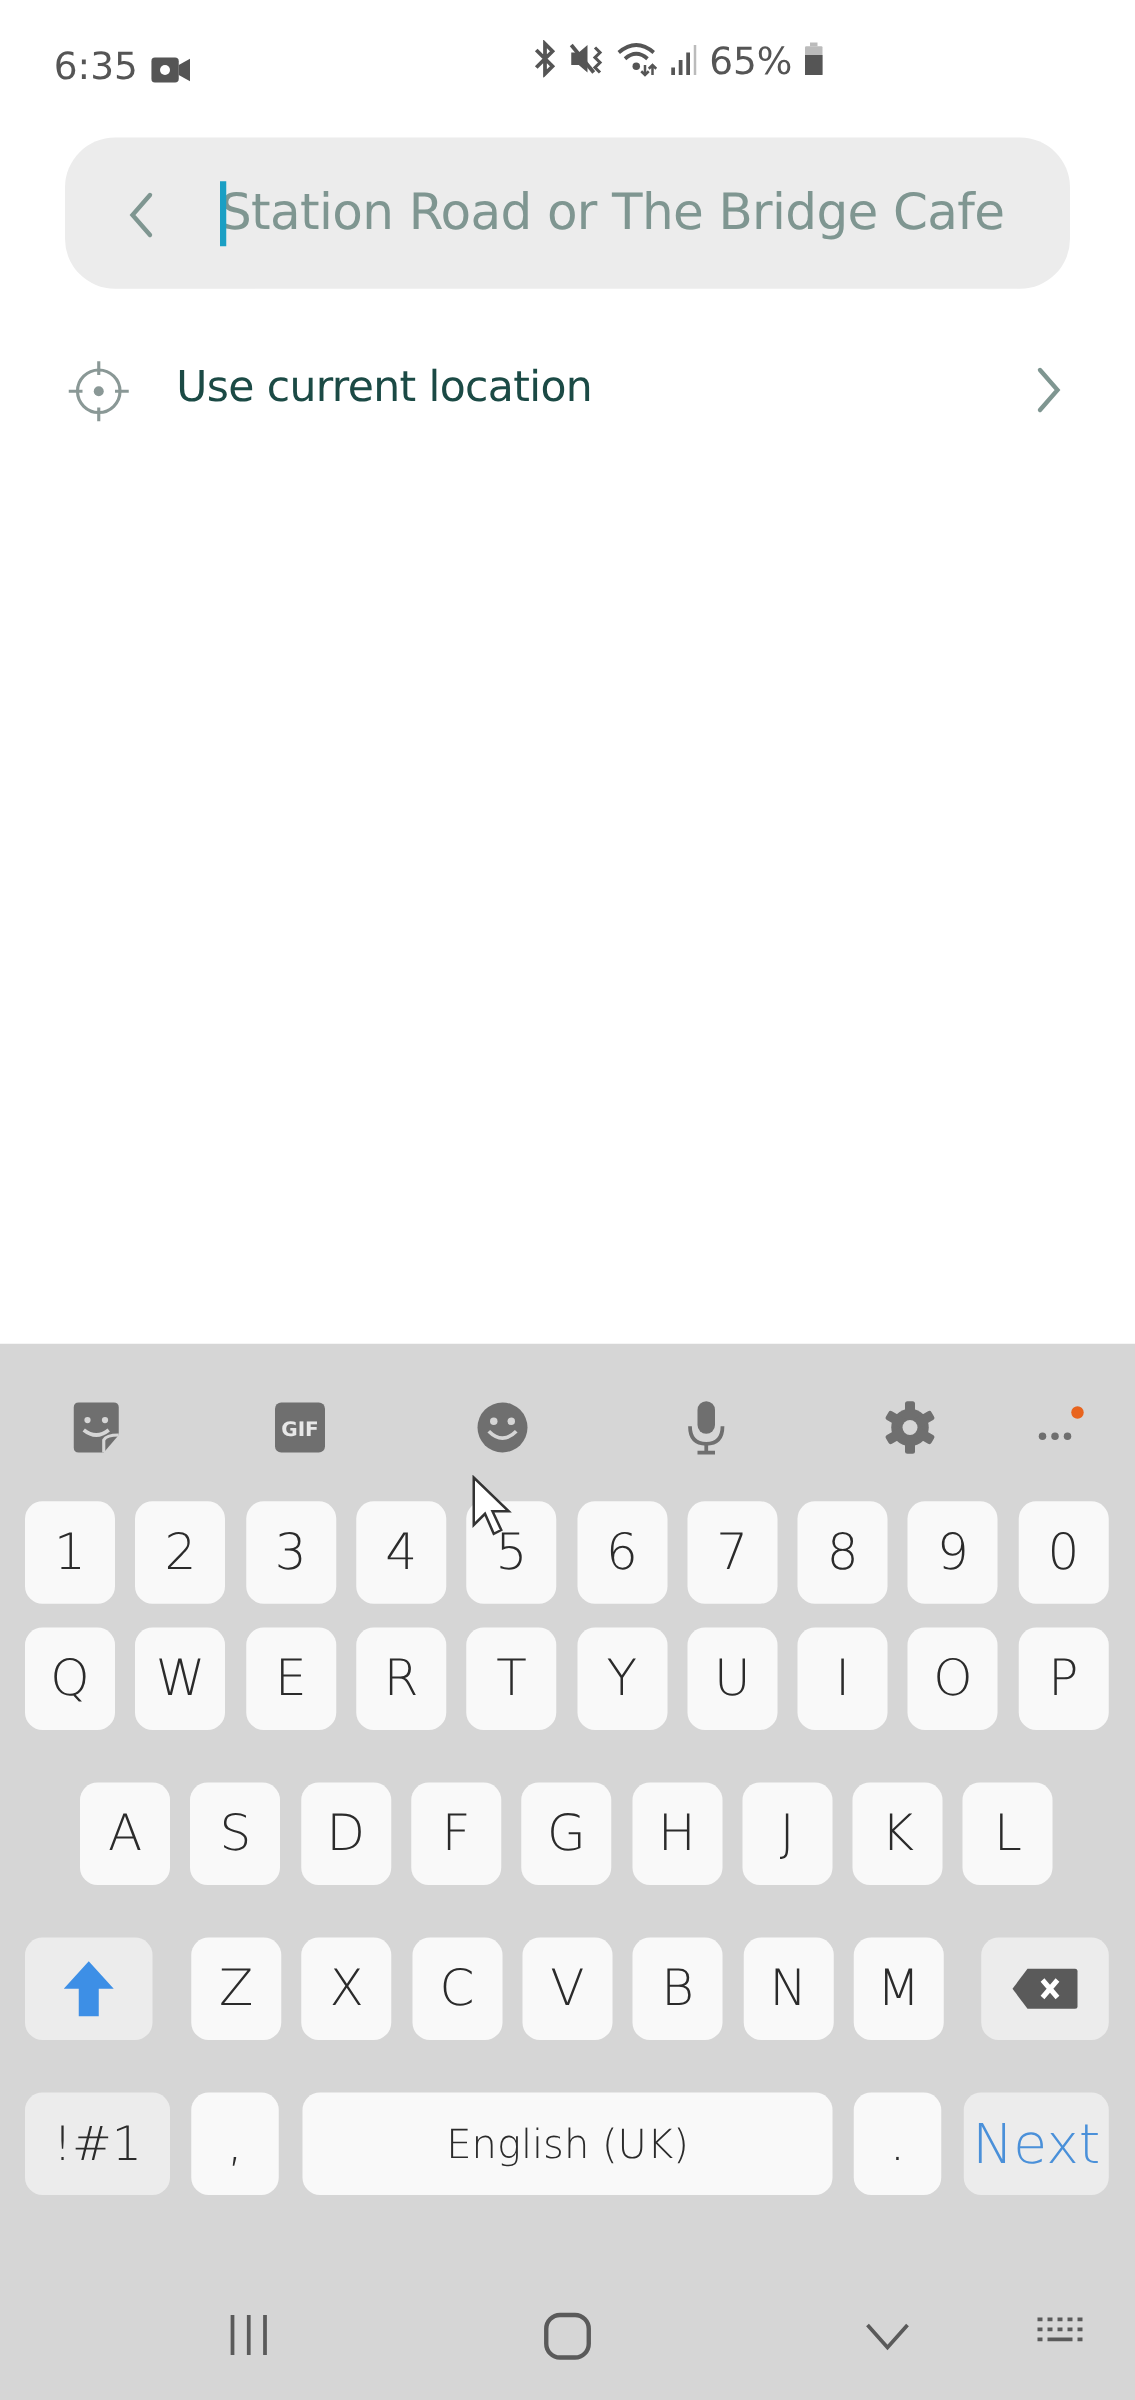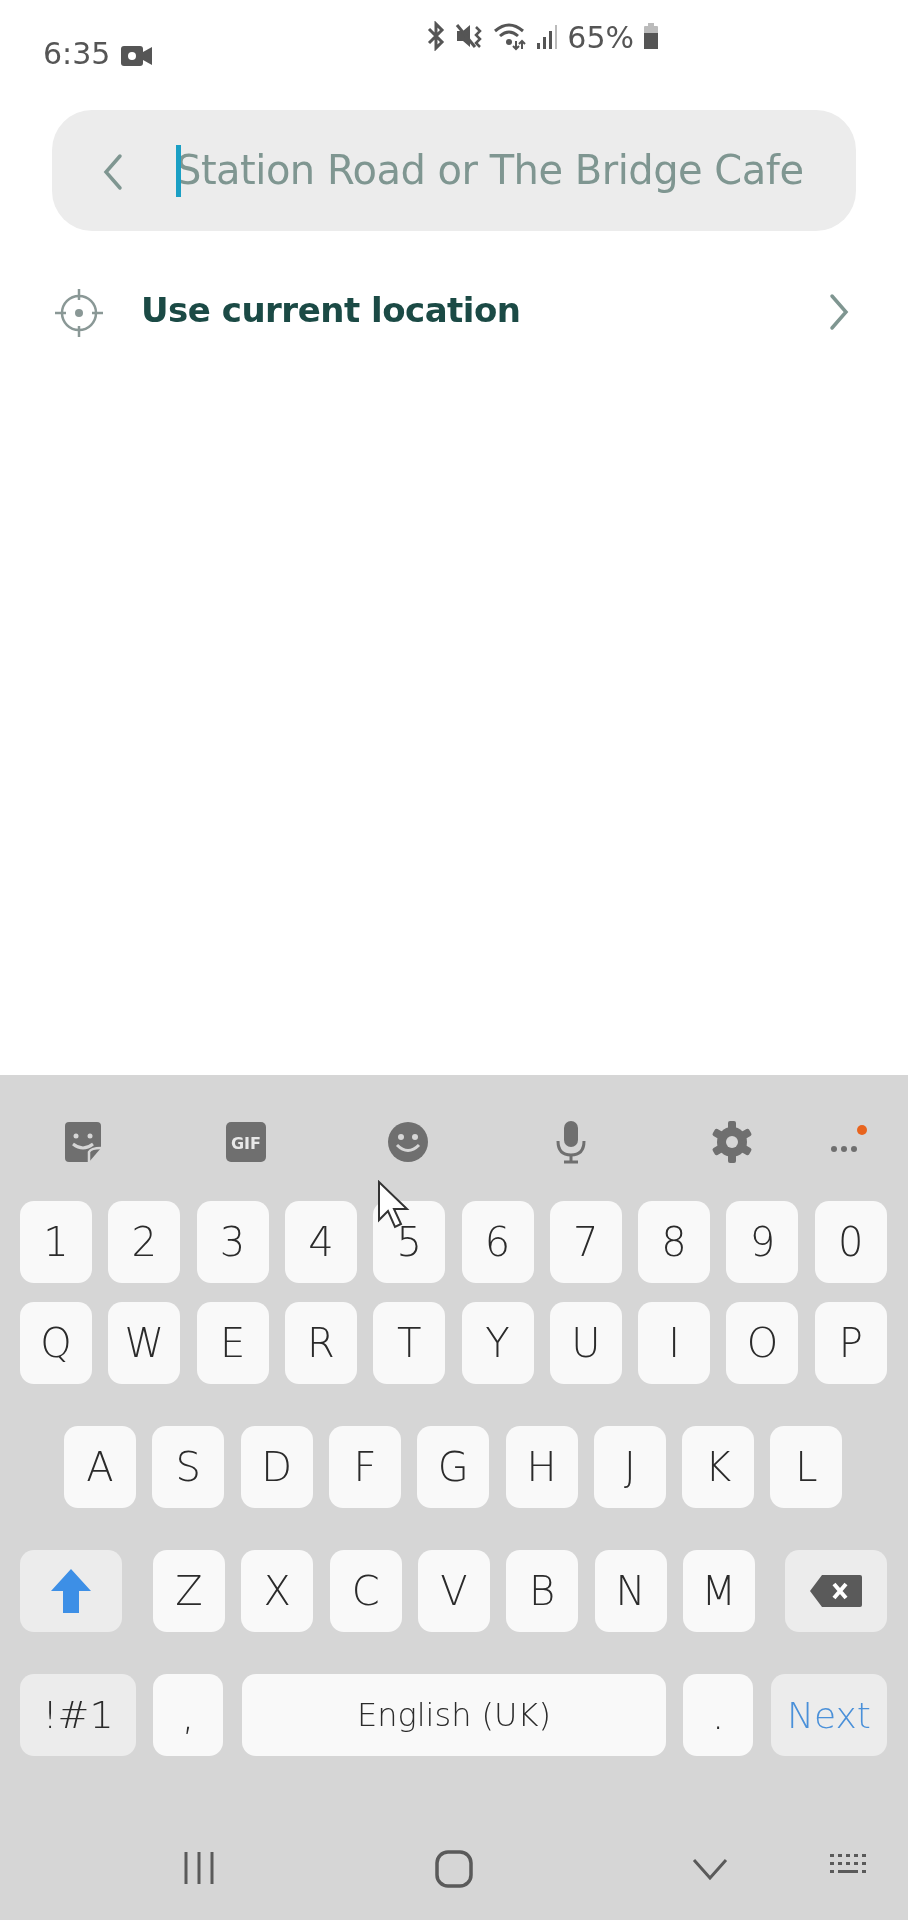--- a/index.html
+++ b/index.html
@@ -3,45 +3,45 @@
 <meta charset="utf-8">
 <style>
   * { box-sizing: border-box; margin: 0; padding: 0; }
   html, body { width: 908px; height: 1920px; overflow: hidden; background: #ffffff; }
   body { position: relative; font-family: "Liberation Sans", sans-serif; }
 
   
   .status-bar { position: absolute; top: 0; left: 0; width: 908px; height: 110px; }
   .status-time { position: absolute; left: 43px; top: 36px; font-size: 30px; color: #555; font-family: "DejaVu Sans", sans-serif; }
   .status-rec { position: absolute; left: 121px; top: 44px; }
-  .status-right { position: absolute; right: 248px; top: 20px; display: flex; align-items: flex-end; gap: 8px; color: #555; }
+  .status-right { position: absolute; right: 248px; top: 32px; display: flex; align-items: flex-start; gap: 8px; color: #555; }
   .status-battery-text { font-size: 30px; font-family: "DejaVu Sans", sans-serif; color: #555; }
 
   
   .search-bar { position: absolute; left: 52px; top: 110px; width: 804px; height: 121px; background: #ececec; border-radius: 40px; }
   .back-btn { position: absolute; left: 92px; top: 150px; width: 40px; height: 44px; display: flex; align-items: center; justify-content: center; }
   .search-input { position: absolute; left: 176px; top: 140px; width: 640px; height: 60px; border: none; outline: none; background: transparent;
     font-size: 40px; color: #7f9691; font-family: "DejaVu Sans", sans-serif; letter-spacing: -0.5px; }
   .search-input::placeholder { color: #7f9691; }
   .caret { position: absolute; left: 176px; top: 145px; width: 5px; height: 52px; background: #1a9fc4; }
 
   
   .loc-row { position: absolute; left: 40px; top: 270px; width: 830px; height: 84px; }
   .loc-icon { position: absolute; left: 14px; top: 18px; }
-  .loc-label { position: absolute; left: 101px; top: 20px; font-size: 34px; color: #1b4a45; font-family: "DejaVu Sans", sans-serif; letter-spacing: -0.5px; font-weight: bold; }
+  .loc-label { position: absolute; left: 101px; top: 20px; font-size: 34px; color: #1b4a45; font-family: "DejaVu Sans", sans-serif; letter-spacing: -0.5px; }
   .loc-chevron { position: absolute; right: 18px; top: 22px; }
 
   
   .keyboard { position: absolute; left: 0; top: 1075px; width: 908px; height: 845px; background: #d6d6d6; }
-  .toolbar-icon { position: absolute; top: 42px; width: 50px; height: 50px; display: flex; align-items: center; justify-content: flex-end; }
+  .toolbar-icon { position: absolute; top: 42px; width: 50px; height: 50px; display: flex; align-items: center; justify-content: flex-start; }
   .key { position: absolute; height: 82px; background: #f9f9f9; border-radius: 14px; display: flex; align-items: center; justify-content: center;
     font-family: "DejaVu Sans", sans-serif; font-size: 40px; color: #2b2b2b; font-weight: 300; }
   .key.func { background: #ececec; }
   .key.small { font-size: 32px; }
-  .key.next { color: #4a90d9; font-size: 36px; }
+  .key.next { color: #4a90d9; font-size: 44px; }
 
   .nav-bar { position: absolute; left: 0; top: 1820px; width: 908px; height: 100px; }
   .nav-item { position: absolute; top: 28px; display: flex; align-items: center; justify-content: center; }
 
   .cursor { position: absolute; left: 377px; top: 1180px; }
 </style>
 </head>
 <body>
 
 <div class="status-bar">

